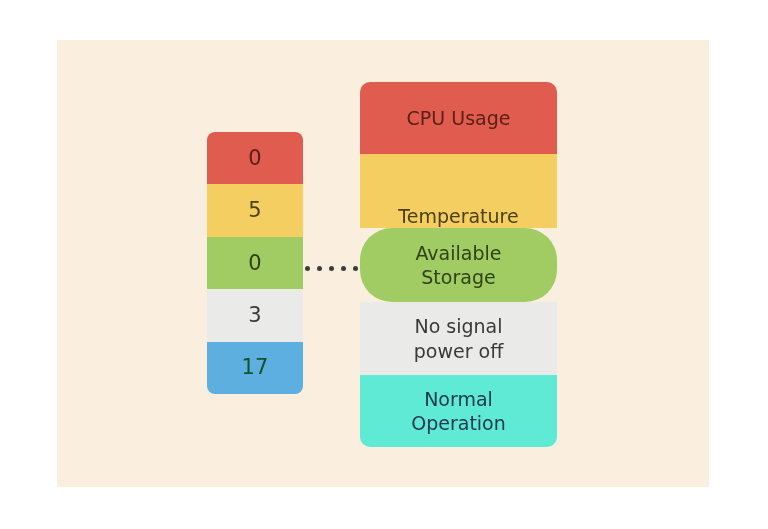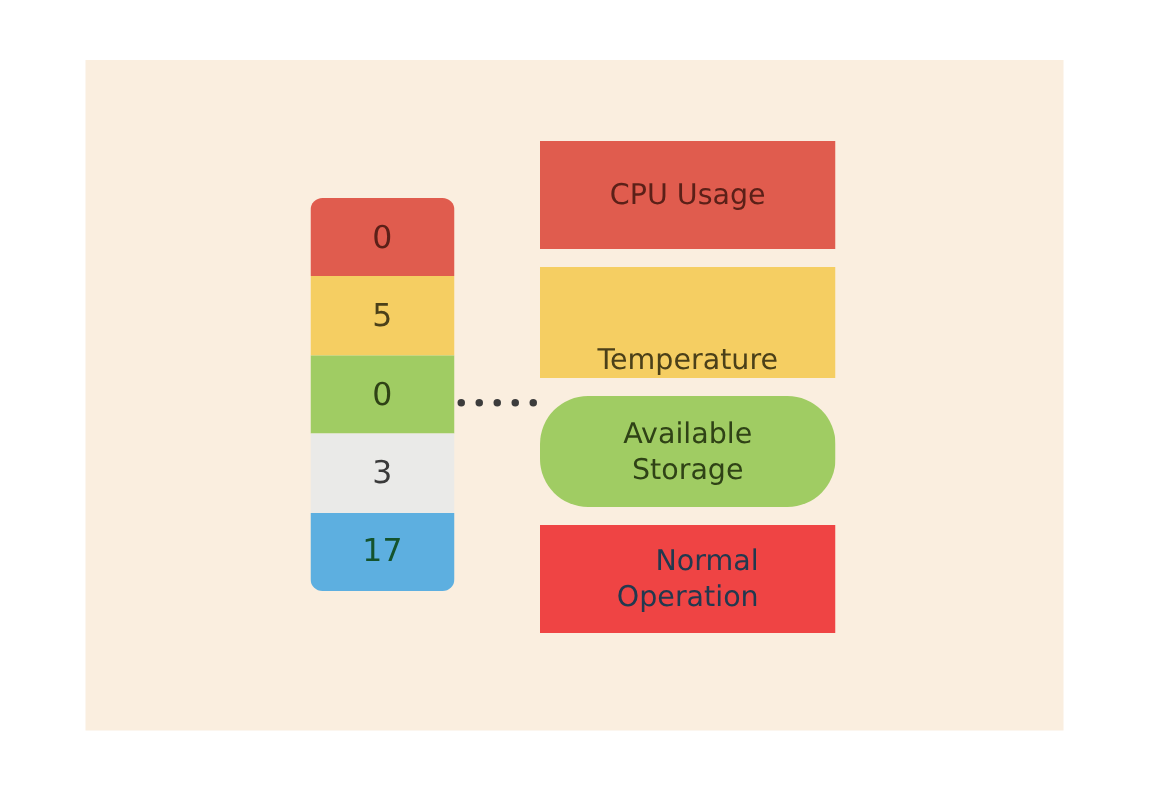--- a/index.html
+++ b/index.html
@@ -94,21 +94,20 @@
     display: flex;
     align-items: center;
     justify-content: center;
     text-align: center;
     font-size: 19px;
     font-weight: 400;
     line-height: 1.28;
     padding: 0 10px;
     box-sizing: border-box;
     white-space: pre-line;
-    margin-top: 12px;
   }
 </style>
 </head>
 <body>
 
 <div id="canvas" style="background: rgb(255, 255, 255);">
 
   <div id="backdrop" style="background: rgb(250, 238, 223);"></div>
 
   <div id="value-column">
@@ -141,19 +140,23 @@
     <div class="label-cell" style="background: rgb(224, 92, 78); color: rgb(91, 32, 24); height: 72px; flex: 0 0 72px;">
       <span>CPU Usage</span>
     </div>
     <div class="label-cell" style="background: rgb(245, 206, 98); color: rgb(75, 64, 25); height: 74px; flex: 0 0 74px; align-items: flex-end;">
       <span>Temperature</span>
     </div>
     <div class="label-cell" style="background: rgb(160, 204, 99); color: rgb(47, 66, 22); height: 74px; flex: 0 0 74px; border-radius: 32px;">
       <span>Available
 Storage</span>
     </div>
-    <div class="label-cell" style="background: #ef4444; color: rgb(34, 57, 79); height: 72px; flex: 0 0 72px; text-align: right;">
+    <div class="label-cell" style="background: rgb(234, 234, 232); color: rgb(58, 58, 58); height: 73px; flex: 0 0 73px;">
+      <span>No signal
+power off</span>
+    </div>
+    <div class="label-cell" style="background: #5eead4; color: rgb(34, 57, 79); height: 72px; flex: 0 0 72px;">
       <span>Normal
 Operation</span>
     </div>
   </div>
 
 </div>
 
 </body></html>

